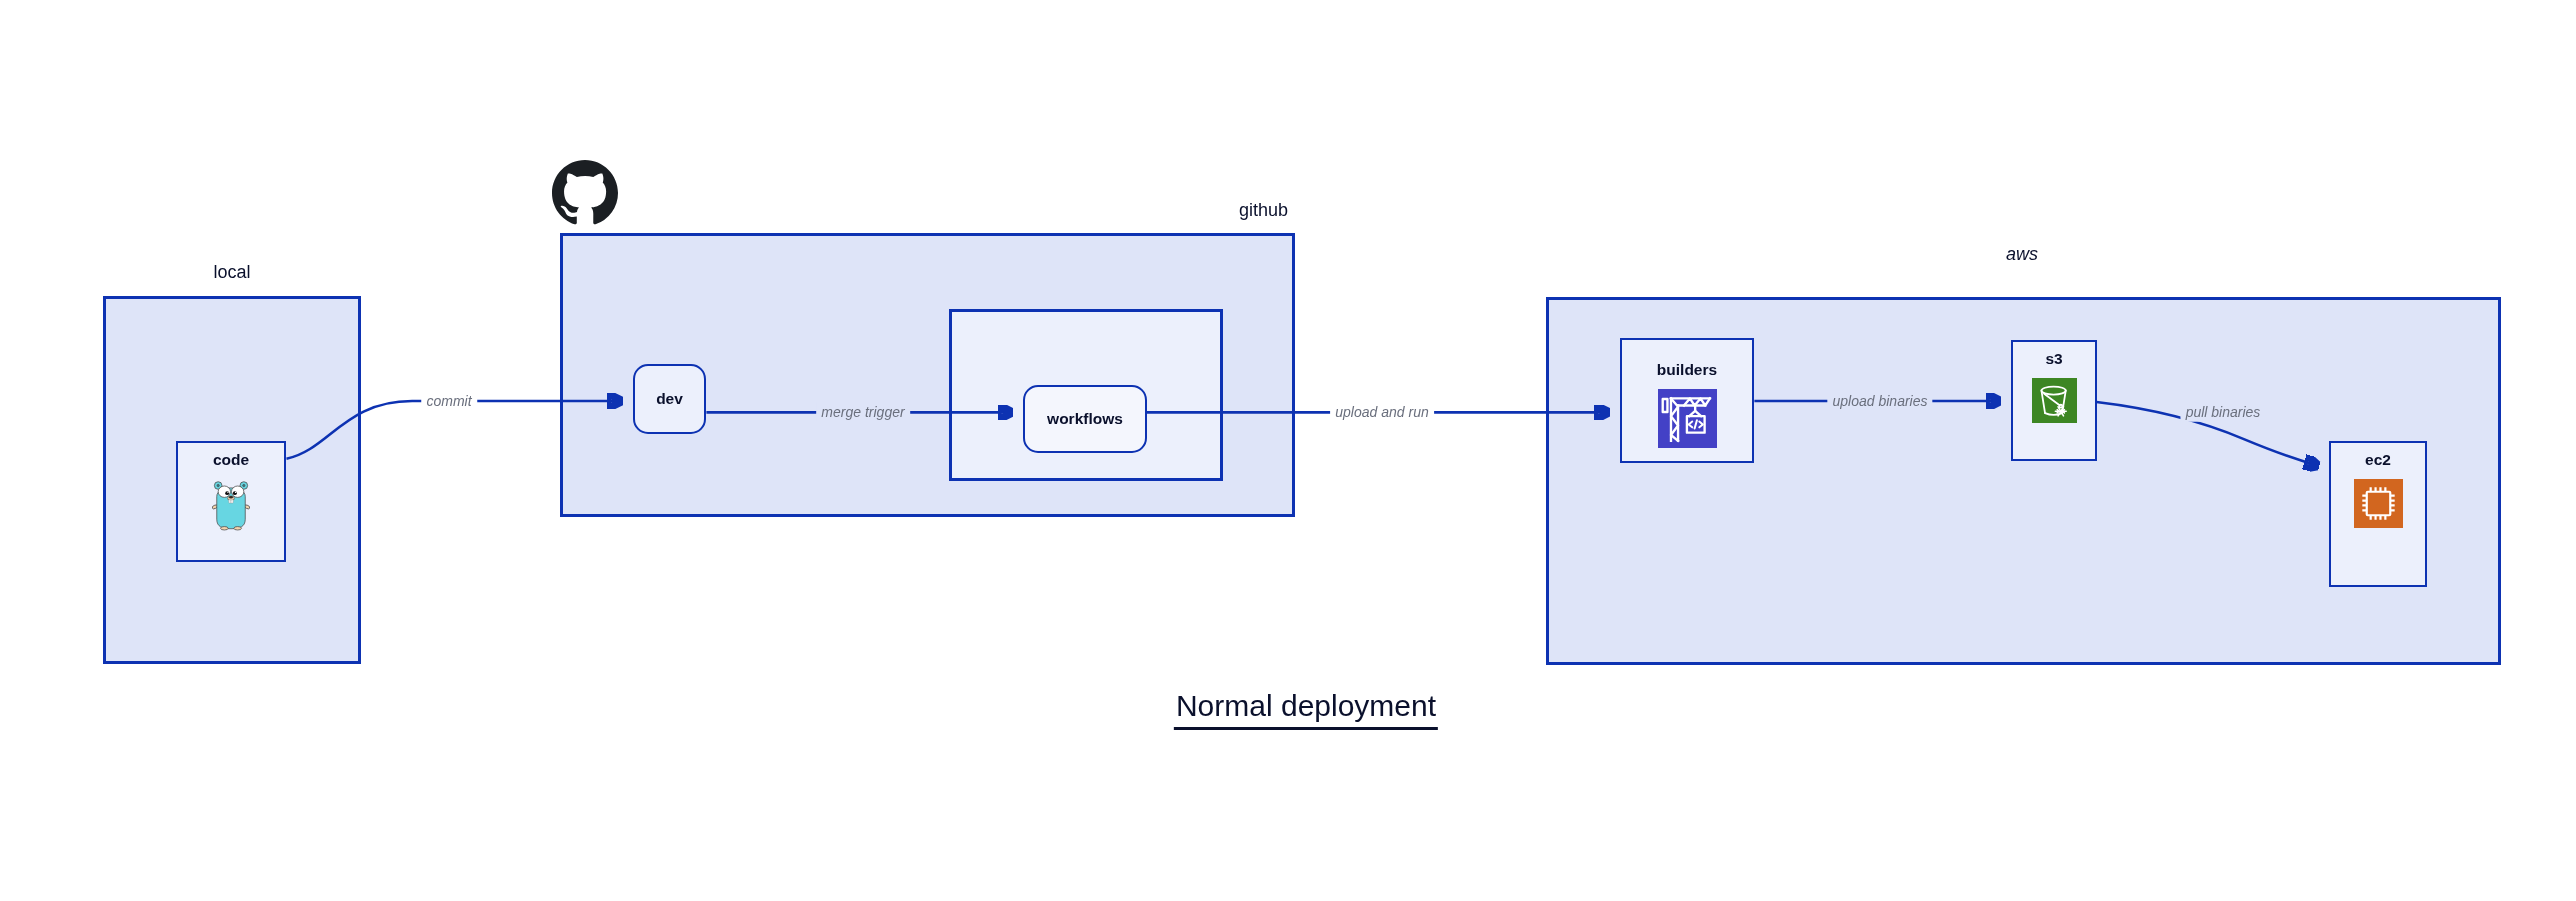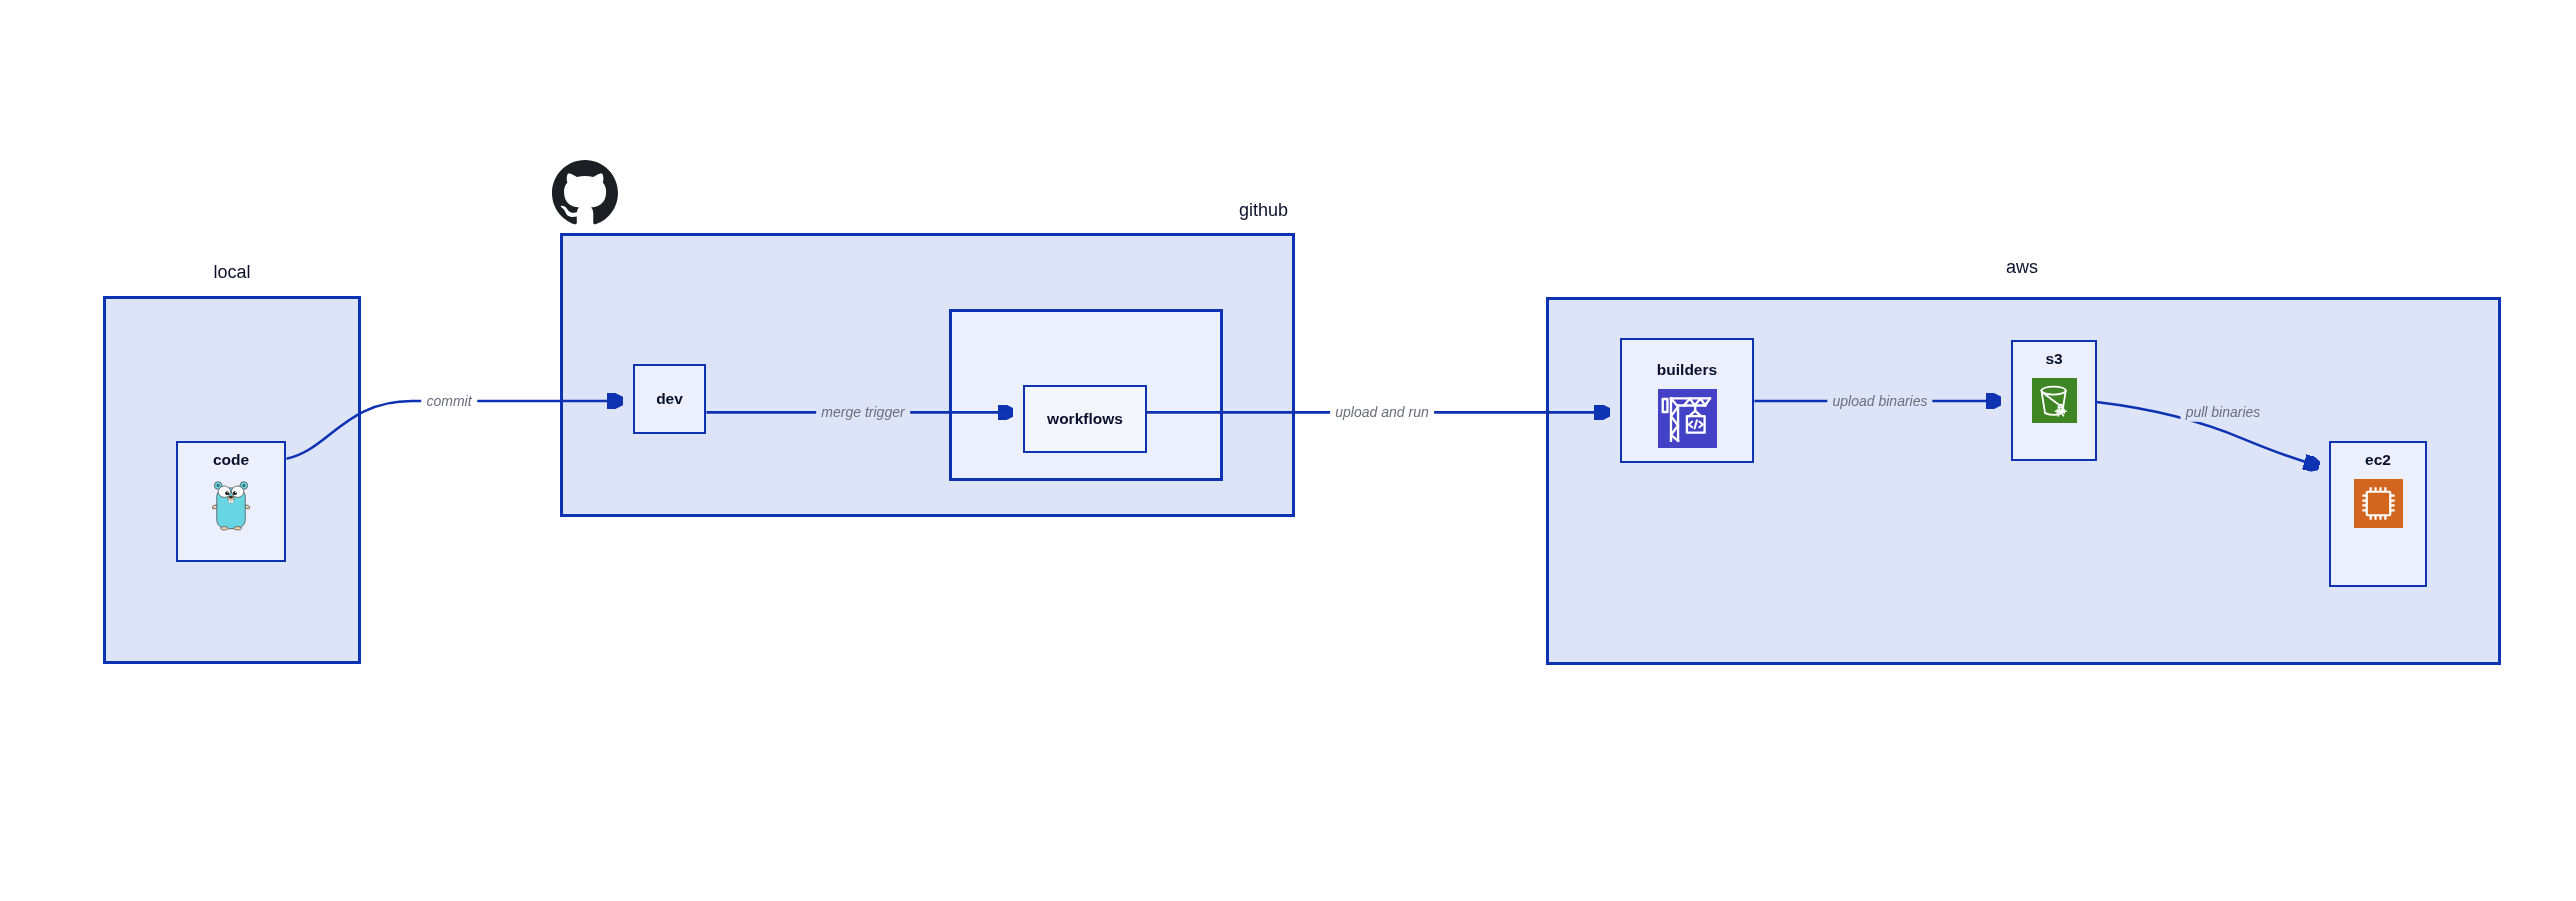--- a/index.html
+++ b/index.html
@@ -28,21 +28,21 @@
     position:absolute;font-size:18px;line-height:25px;color:var(--text-dark);
     white-space:nowrap;
   }
   .container-label.centered{transform:translateX(-50%);}
   .container-label.right-aligned{transform:translateX(-100%);}
   .node{
     position:absolute;border:2.6px solid var(--stroke);background:var(--node-fill);
     box-sizing:border-box;display:flex;flex-direction:column;align-items:center;
   }
   .node.inner{background:var(--inner-node-fill);}
-  .node.center-label{justify-content:center;}
+  .node.center-label{justify-content:center;border-radius:15px;}
   .node-label{
     font-weight:bold;font-size:15.5px;line-height:18.5px;color:var(--text-dark);
     white-space:nowrap;
   }
   .node .icon-wrap{margin-top:9.3px;line-height:0;}
   .node.icon-node{padding-top:8.2px;}
   .edge-layer{position:absolute;left:0;top:0;width:2604px;height:902px;pointer-events:none;}
   .edge-layer path{stroke:var(--stroke);stroke-width:5;fill:none;}
   .edge-label{
     position:absolute;transform:translate(-50%,-50%);
@@ -61,21 +61,21 @@
   .svc-icon{display:block;}
 </style>
 </head>
 <body>
 
 <div class="canvas">
 
   <div class="container-label centered" style="left:232px;top:260px;">local</div>
   <div class="container-label right-aligned" style="left:1288px;top:198px;">github</div>
   <div class="container-label centered" style="left:1086px;top:274px;">master</div>
-  <div class="container-label centered" style="left:2022px;top:255px;">aws</div>
+  <div class="container-label centered" style="left:2022px;top:242px;font-style:italic;">aws</div>
 
   <div class="gh-logo" style="left:552px;top:160px;">
     <svg width="66" height="66" viewBox="0 0 16 16" aria-hidden="true">
       <path fill="#1b1f23" d="M8 0C3.58 0 0 3.58 0 8c0 3.54 2.29 6.53 5.47 7.59.4.07.55-.17.55-.38 0-.19-.01-.82-.01-1.49-2.01.37-2.53-.49-2.69-.94-.09-.23-.48-.94-.82-1.13-.28-.15-.68-.52-.01-.53.63-.01 1.08.58 1.23.82.72 1.21 1.87.87 2.33.66.07-.52.28-.87.51-1.07-1.78-.2-3.64-.89-3.64-3.95 0-.87.31-1.59.82-2.15-.08-.2-.36-1.02.08-2.12 0 0 .67-.21 2.2.82.64-.18 1.32-.27 2-.27s1.36.09 2 .27c1.53-1.04 2.2-.82 2.2-.82.44 1.1.16 1.92.08 2.12.51.56.82 1.27.82 2.15 0 3.07-1.87 3.75-3.65 3.95.29.25.54.73.54 1.48 0 1.07-.01 1.93-.01 2.2 0 .21.15.46.55.38A8.01 8.01 0 0 0 16 8c0-4.42-3.58-8-8-8z"></path>
     </svg>
   </div>
 
   <div class="container-box" style="left:103px;top:296px;width:258px;height:368px;"></div>
 
   <div class="container-box" style="left:560px;top:233px;width:735px;height:284px;"></div>
@@ -198,15 +198,16 @@
     <path d="M 3405 778 L 3880 778" marker-end="url(#arrowhead)"></path>
     <path d="M 4069 780 C 4170 792 4268 815 4355 852 C 4415 877 4455 891 4497 903" marker-end="url(#arrowhead)"></path>
   </svg>
 
   <div class="edge-label on-white" style="left:449px;top:401px;">commit</div>
   <div class="edge-label on-tint" style="left:863px;top:412px;">merge trigger</div>
   <div class="edge-label on-white" style="left:1382px;top:412px;">upload and run</div>
   <div class="edge-label on-tint" style="left:1880px;top:401px;">upload binaries</div>
   <div class="edge-label on-tint" style="left:2223px;top:412px;">pull binaries</div>
 
+  <div class="diagram-title" style="left:1306px;top:689px;">Normal deployment</div>
 
 </div>
 
 
 </body></html>

